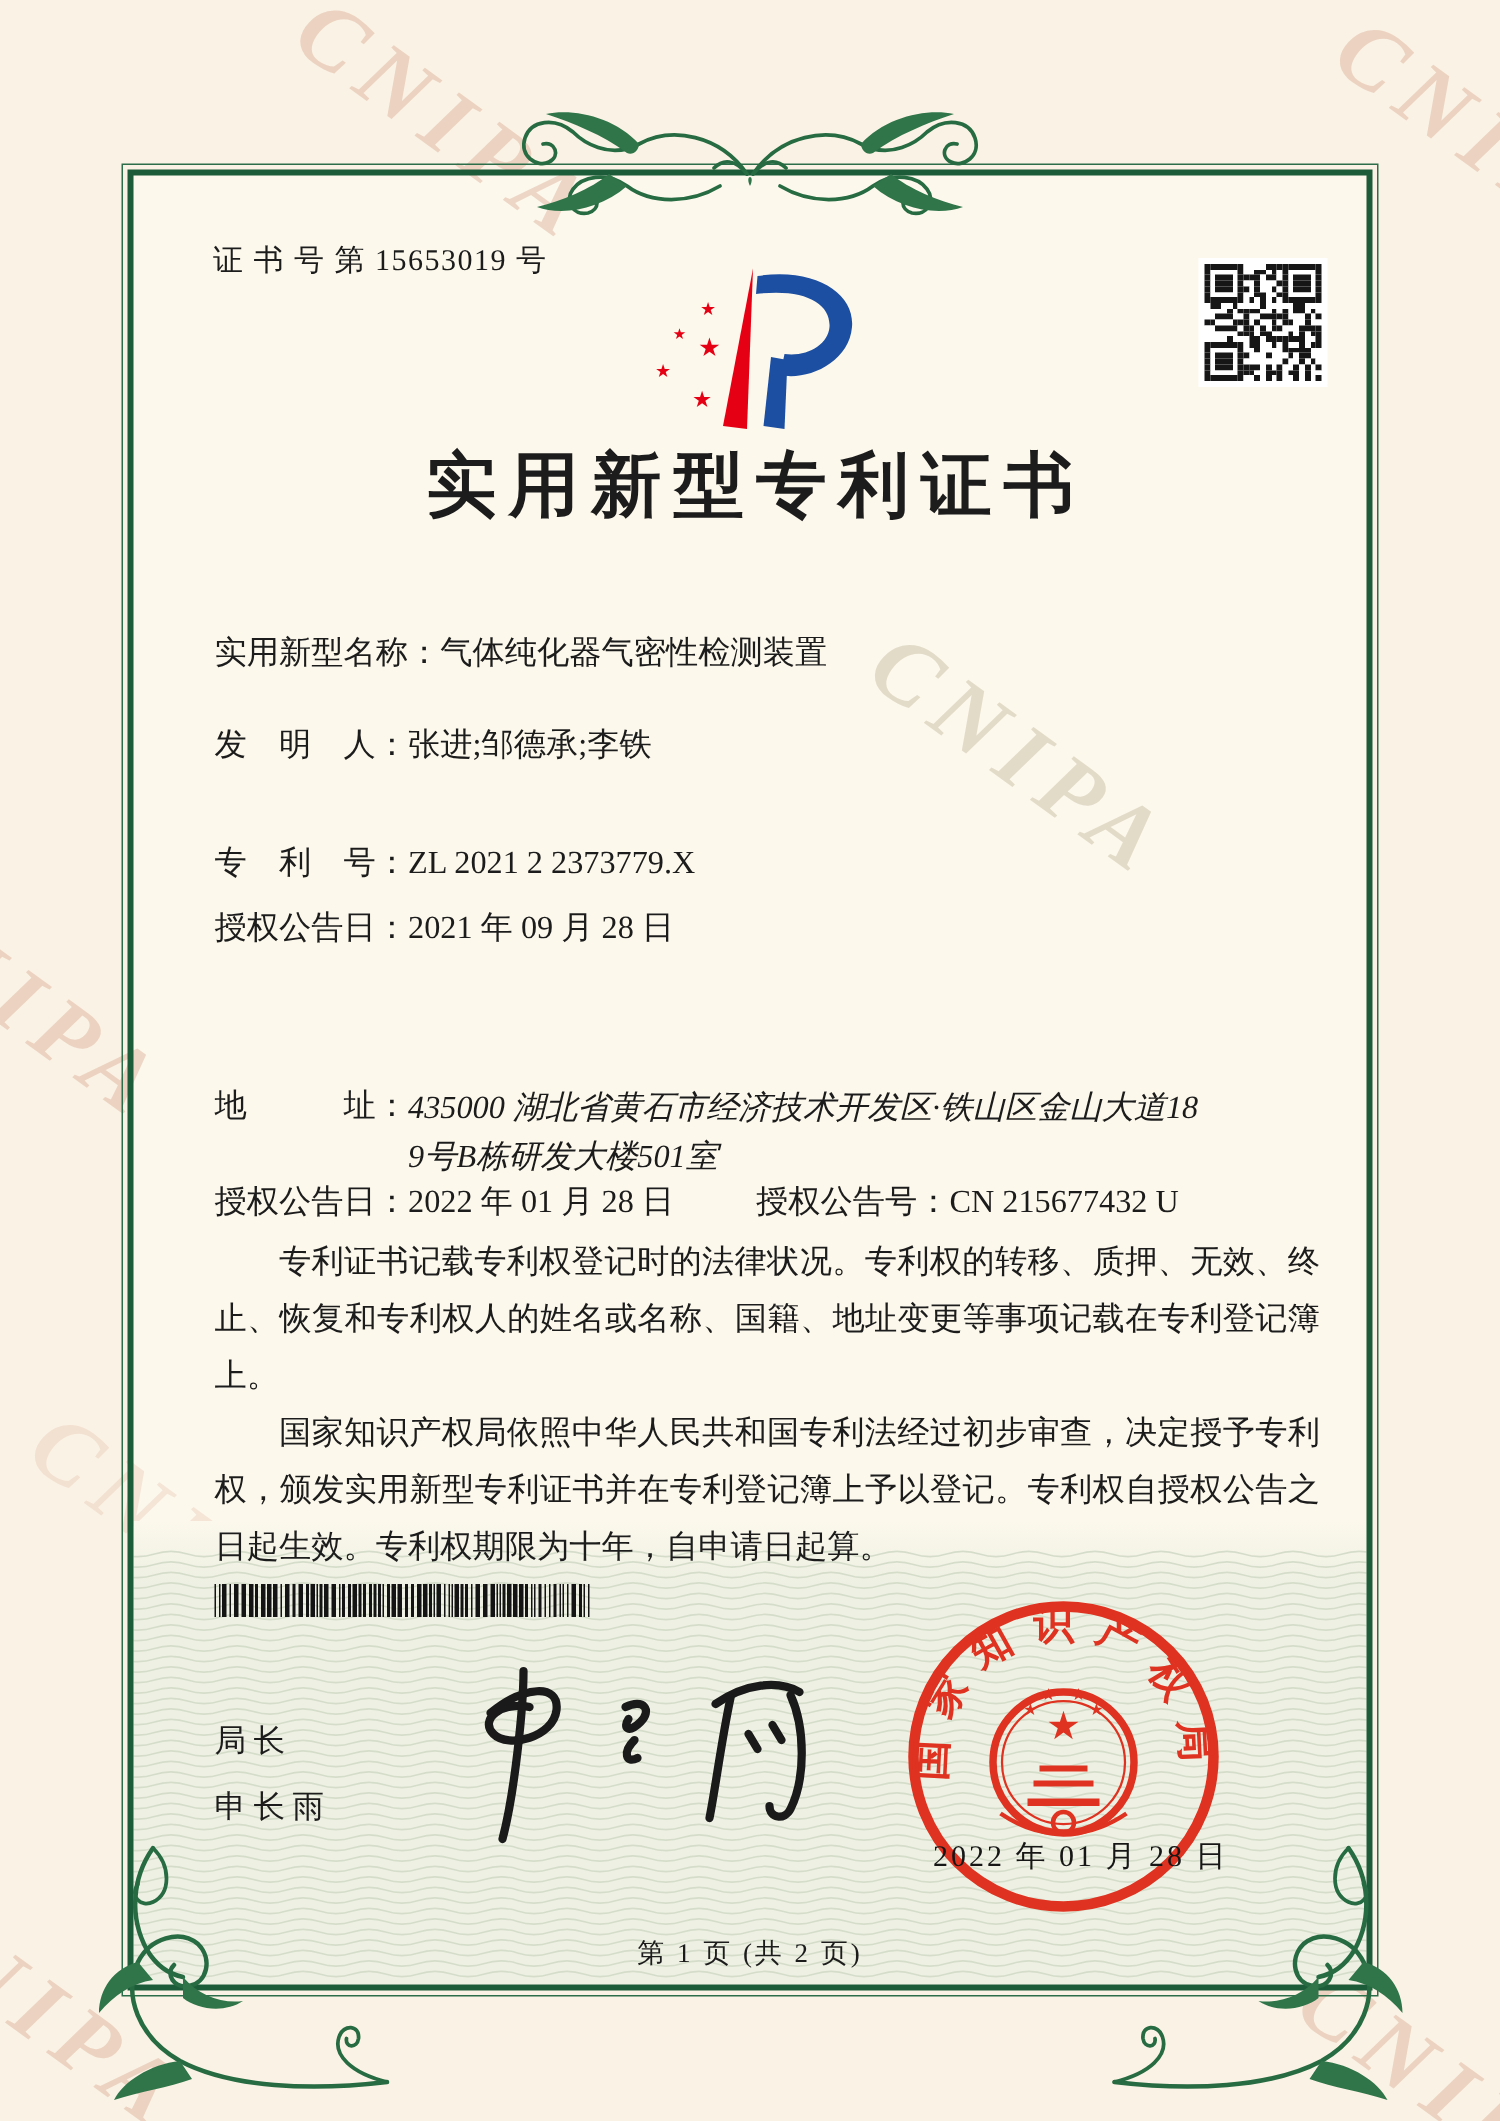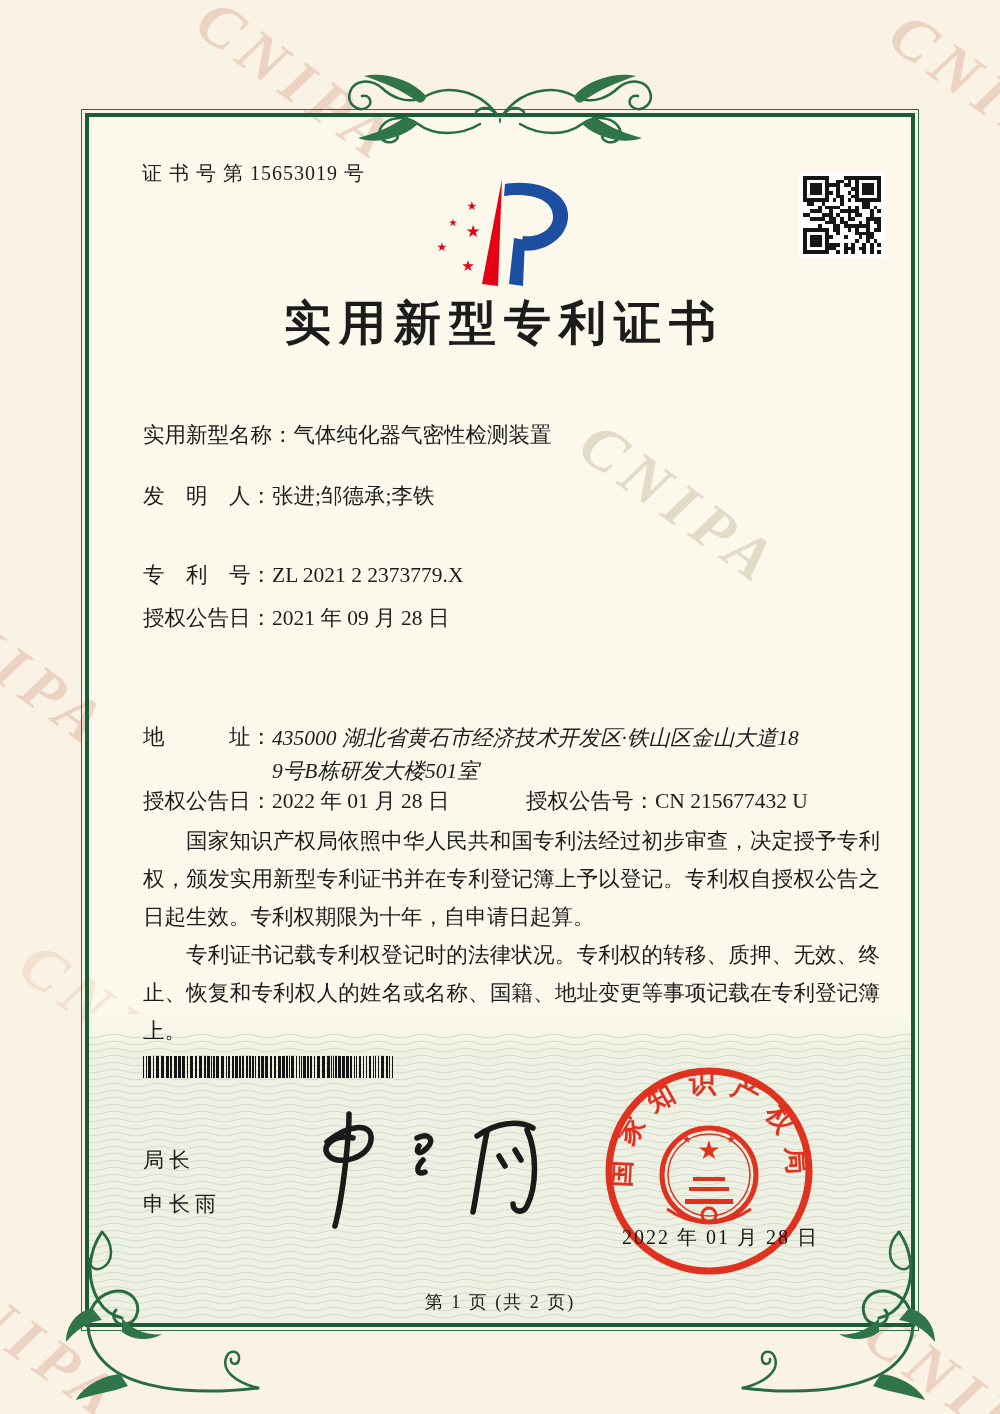--- a/index.html
+++ b/index.html
@@ -35,21 +35,21 @@
   .qr i.d{background:#161616;}
 
   .logo{position:absolute;left:424px;top:176px;z-index:4;}
 
   .doc-title{position:absolute;left:0;top:292px;width:1000px;text-align:center;font-size:47px;
       font-weight:bold;letter-spacing:8px;padding-left:8px;box-sizing:border-box;z-index:4;}
 
   .row{position:absolute;left:143px;font-size:21.5px;z-index:4;white-space:nowrap;}
   .row .lbl{display:inline-block;min-width:129px;white-space:pre;}
   .addr-lines{display:inline-block;vertical-align:top;white-space:normal;line-height:33px;font-style:italic;}
-  .grant-no{position:absolute;left:383px;top:0;white-space:nowrap;}
+  .grant-no{position:absolute;left:361px;top:0;white-space:nowrap;}
 
   .body-text{position:absolute;left:143px;top:822px;width:737px;font-size:21.5px;line-height:38px;
       text-align:justify;z-index:4;}
   .body-text p{margin:0;text-indent:2em;}
 
   .barcode{position:absolute;left:143px;top:1056px;width:256px;height:22px;font-size:0;z-index:4;}
   .barcode i{display:inline-block;height:100%;background:#141414;}
 
   .signer-title{position:absolute;left:143px;top:1146px;font-size:21px;letter-spacing:5px;z-index:4;}
   .signer-name{position:absolute;left:143px;top:1190px;font-size:21px;letter-spacing:5px;z-index:4;}
@@ -598,22 +598,22 @@
   <div class="row" style="top:722px;">
     <span class="lbl">地　　　址：</span><span class="addr-lines"><span>435000 湖北省黄石市经济技术开发区·铁山区金山大道18</span><br>
     <span>9号B栋研发大楼501室</span></span>
   </div>
   <div class="row" style="top:786px;width:737px;">
     <span class="lbl">授权公告日：</span><span>2022 年 01 月 28 日</span>
     <span class="grant-no"><span>授权公告号：</span><span>CN 215677432 U</span></span>
   </div>
 
   <div class="body-text">
+    <p>专利证书记载专利权登记时的法律状况。专利权的转移、质押、无效、终止、恢复和专利权人的姓名或名称、国籍、地址变更等事项记载在专利登记簿上。</p>
     <p>国家知识产权局依照中华人民共和国专利法经过初步审查，决定授予专利权，颁发实用新型专利证书并在专利登记簿上予以登记。专利权自授权公告之日起生效。专利权期限为十年，自申请日起算。</p>
-    <p>专利证书记载专利权登记时的法律状况。专利权的转移、质押、无效、终止、恢复和专利权人的姓名或名称、国籍、地址变更等事项记载在专利登记簿上。</p>
   </div>
 
   <div class="barcode" id="barcode"><i style="width:1px;margin-right:2px"></i><i style="width:1px;margin-right:1px"></i><i style="width:3px;margin-right:2px"></i><i style="width:1px;margin-right:2px"></i><i style="width:3px;margin-right:2px"></i><i style="width:3px;margin-right:2px"></i><i style="width:3px;margin-right:1px"></i><i style="width:2px;margin-right:2px"></i><i style="width:3px;margin-right:1px"></i><i style="width:3px;margin-right:1px"></i><i style="width:3px;margin-right:2px"></i><i style="width:1px;margin-right:2px"></i><i style="width:3px;margin-right:2px"></i><i style="width:2px;margin-right:2px"></i><i style="width:3px;margin-right:2px"></i><i style="width:2px;margin-right:1px"></i><i style="width:3px;margin-right:1px"></i><i style="width:1px;margin-right:1px"></i><i style="width:2px;margin-right:1px"></i><i style="width:3px;margin-right:2px"></i><i style="width:3px;margin-right:2px"></i><i style="width:1px;margin-right:1px"></i><i style="width:2px;margin-right:2px"></i><i style="width:2px;margin-right:1px"></i><i style="width:3px;margin-right:1px"></i><i style="width:2px;margin-right:1px"></i><i style="width:2px;margin-right:2px"></i><i style="width:2px;margin-right:1px"></i><i style="width:2px;margin-right:1px"></i><i style="width:2px;margin-right:1px"></i><i style="width:1px;margin-right:2px"></i><i style="width:2px;margin-right:1px"></i><i style="width:3px;margin-right:1px"></i><i style="width:3px;margin-right:2px"></i><i style="width:2px;margin-right:2px"></i><i style="width:2px;margin-right:2px"></i><i style="width:3px;margin-right:1px"></i><i style="width:3px;margin-right:1px"></i><i style="width:2px;margin-right:1px"></i><i style="width:1px;margin-right:1px"></i><i style="width:3px;margin-right:2px"></i><i style="width:1px;margin-right:2px"></i><i style="width:1px;margin-right:1px"></i><i style="width:1px;margin-right:1px"></i><i style="width:3px;margin-right:1px"></i><i style="width:2px;margin-right:1px"></i><i style="width:2px;margin-right:2px"></i><i style="width:1px;margin-right:2px"></i><i style="width:3px;margin-right:2px"></i><i style="width:3px;margin-right:2px"></i><i style="width:3px;margin-right:1px"></i><i style="width:1px;margin-right:1px"></i><i style="width:1px;margin-right:1px"></i><i style="width:2px;margin-right:1px"></i><i style="width:3px;margin-right:1px"></i><i style="width:3px;margin-right:1px"></i><i style="width:3px;margin-right:1px"></i><i style="width:2px;margin-right:2px"></i><i style="width:1px;margin-right:1px"></i><i style="width:1px;margin-right:2px"></i><i style="width:2px;margin-right:2px"></i><i style="width:1px;margin-right:2px"></i><i style="width:1px;margin-right:2px"></i><i style="width:2px;margin-right:2px"></i><i style="width:1px;margin-right:1px"></i><i style="width:1px;margin-right:2px"></i><i style="width:1px;margin-right:2px"></i><i style="width:3px;margin-right:2px"></i><i style="width:2px;margin-right:1px"></i><i style="width:1px;margin-right:2px"></i><i style="width:1px;margin-right:2px"></i></div>
 
   <div class="signer-title">局长</div>
   <div class="signer-name">申长雨</div>
 
   <svg class="signature" width="300" height="125" viewBox="0 0 300 125">
     <g stroke="#1a1a1a" stroke-width="5.5" fill="none" stroke-linecap="round" stroke-linejoin="round">
       <path d="M62,34 C84,16 108,14 106,32 C104,50 74,58 64,48 C54,38 70,26 88,30"></path>

